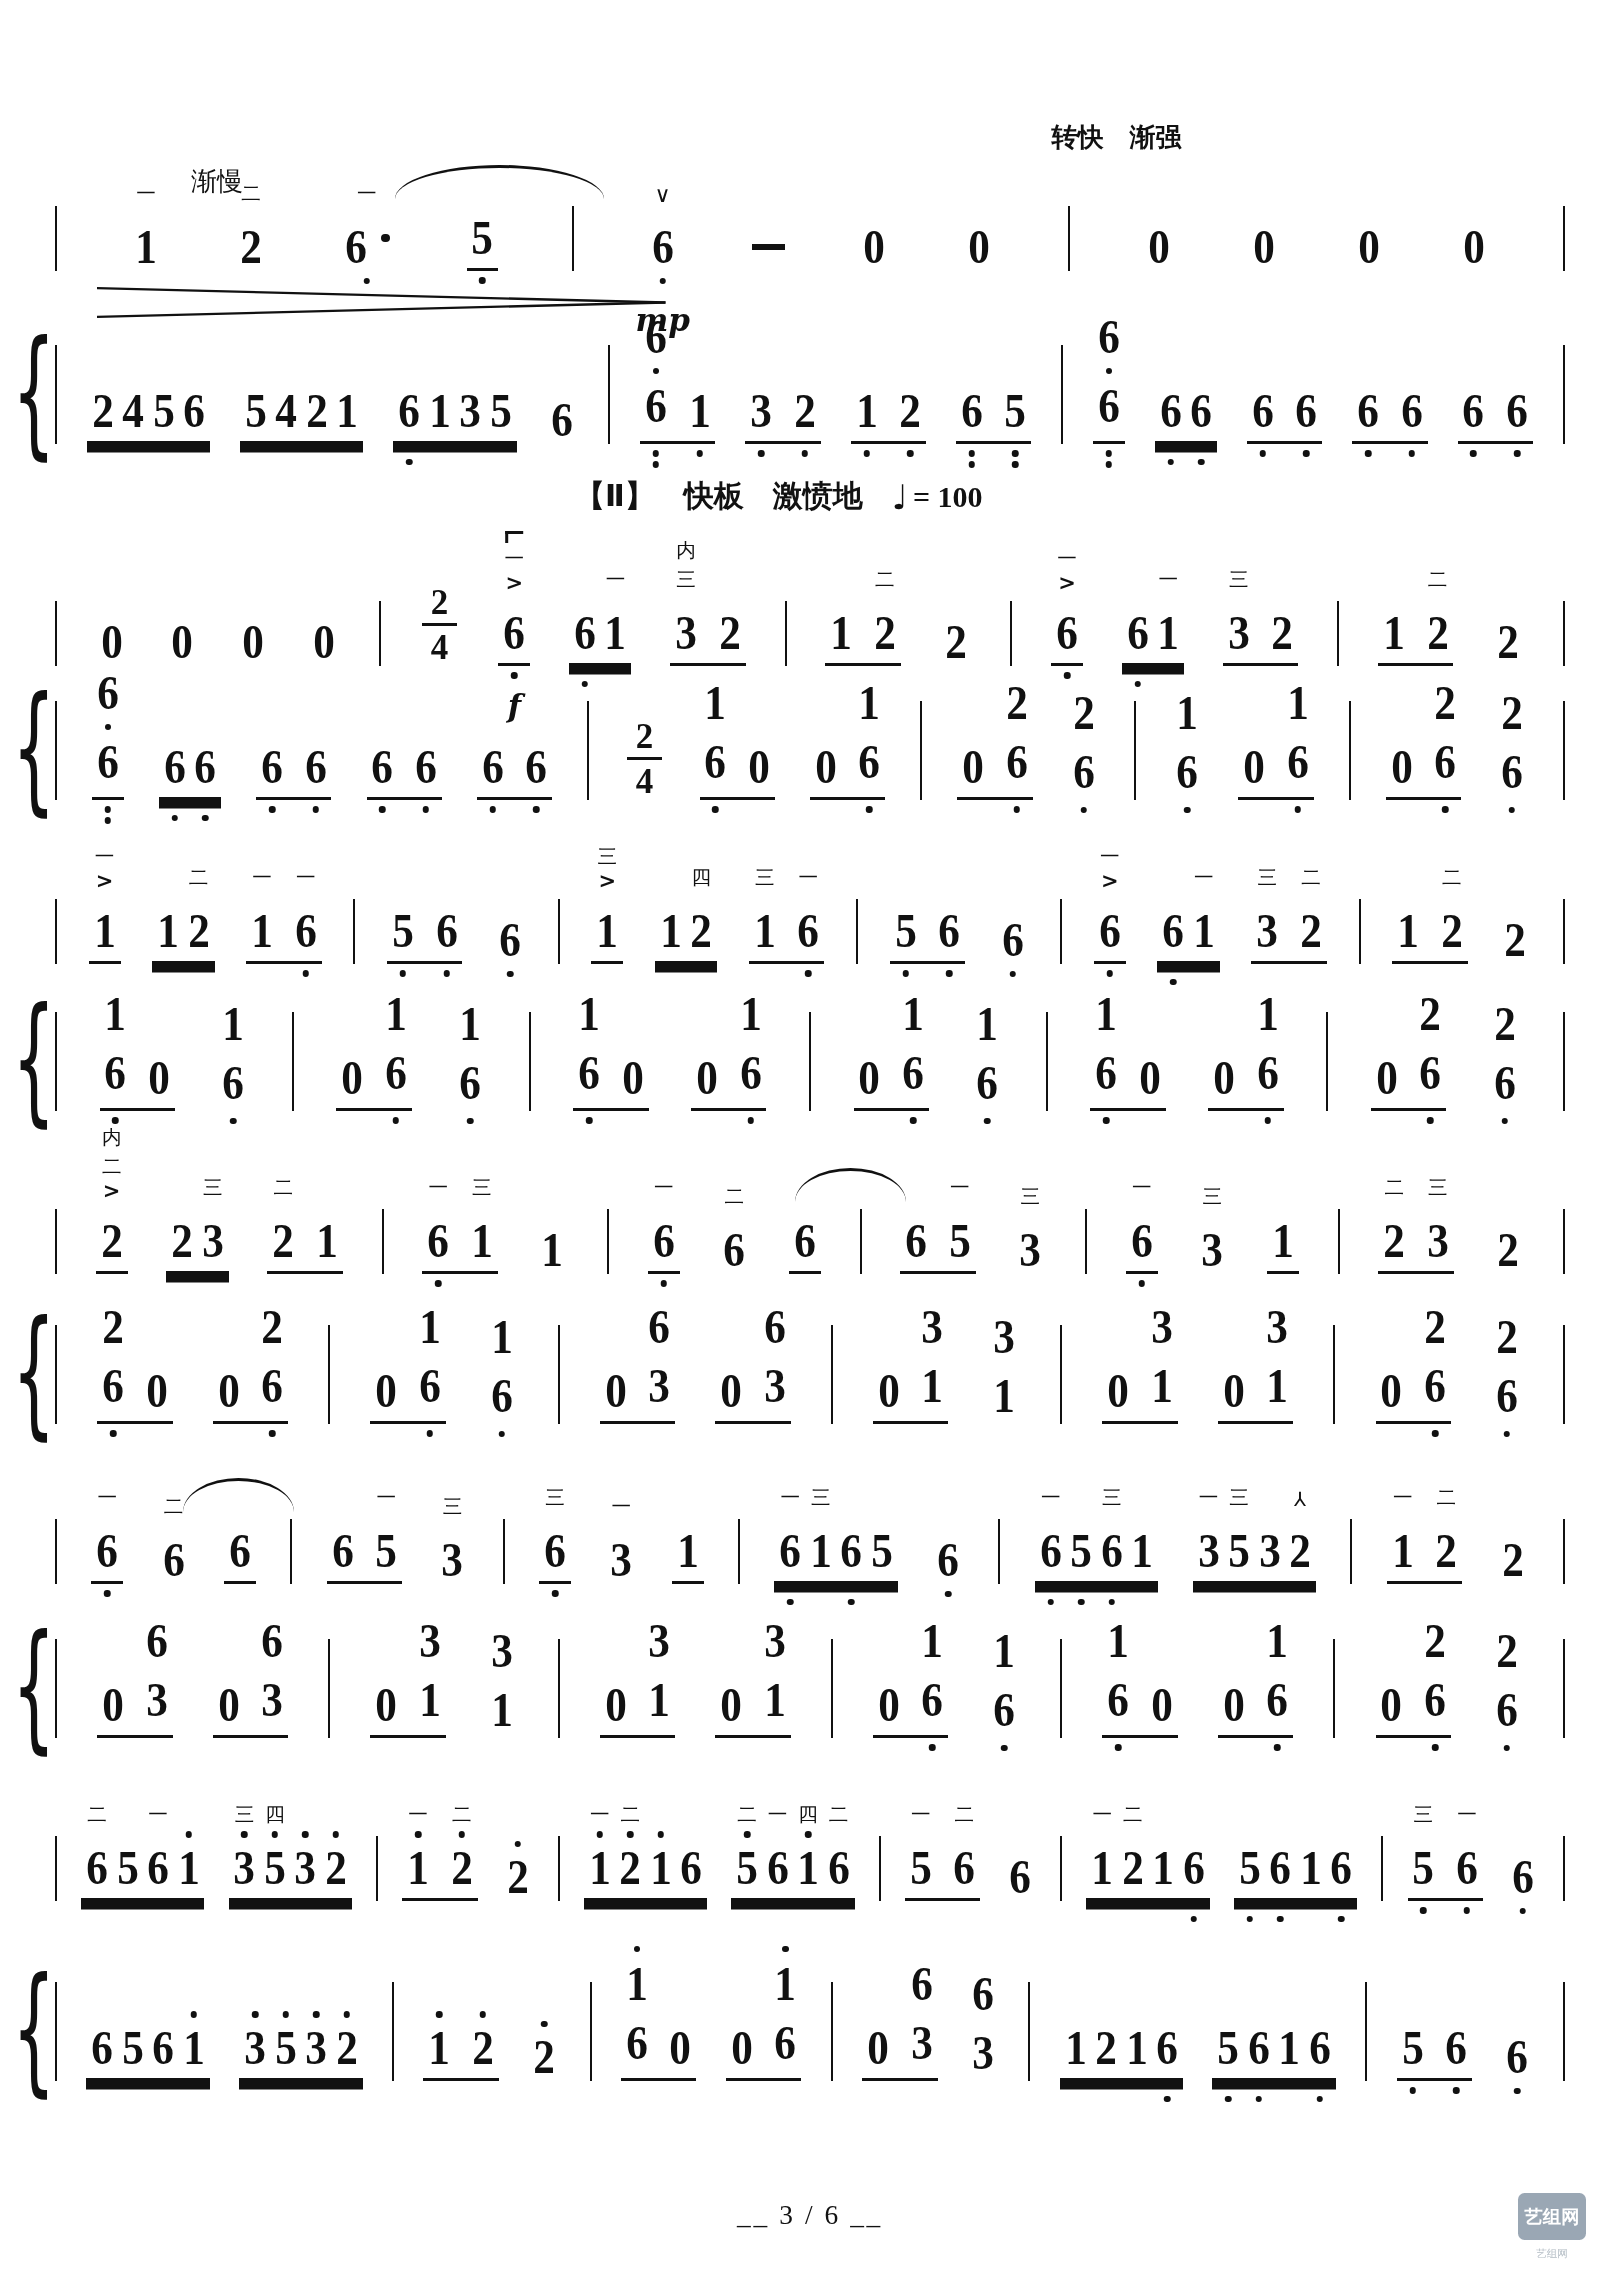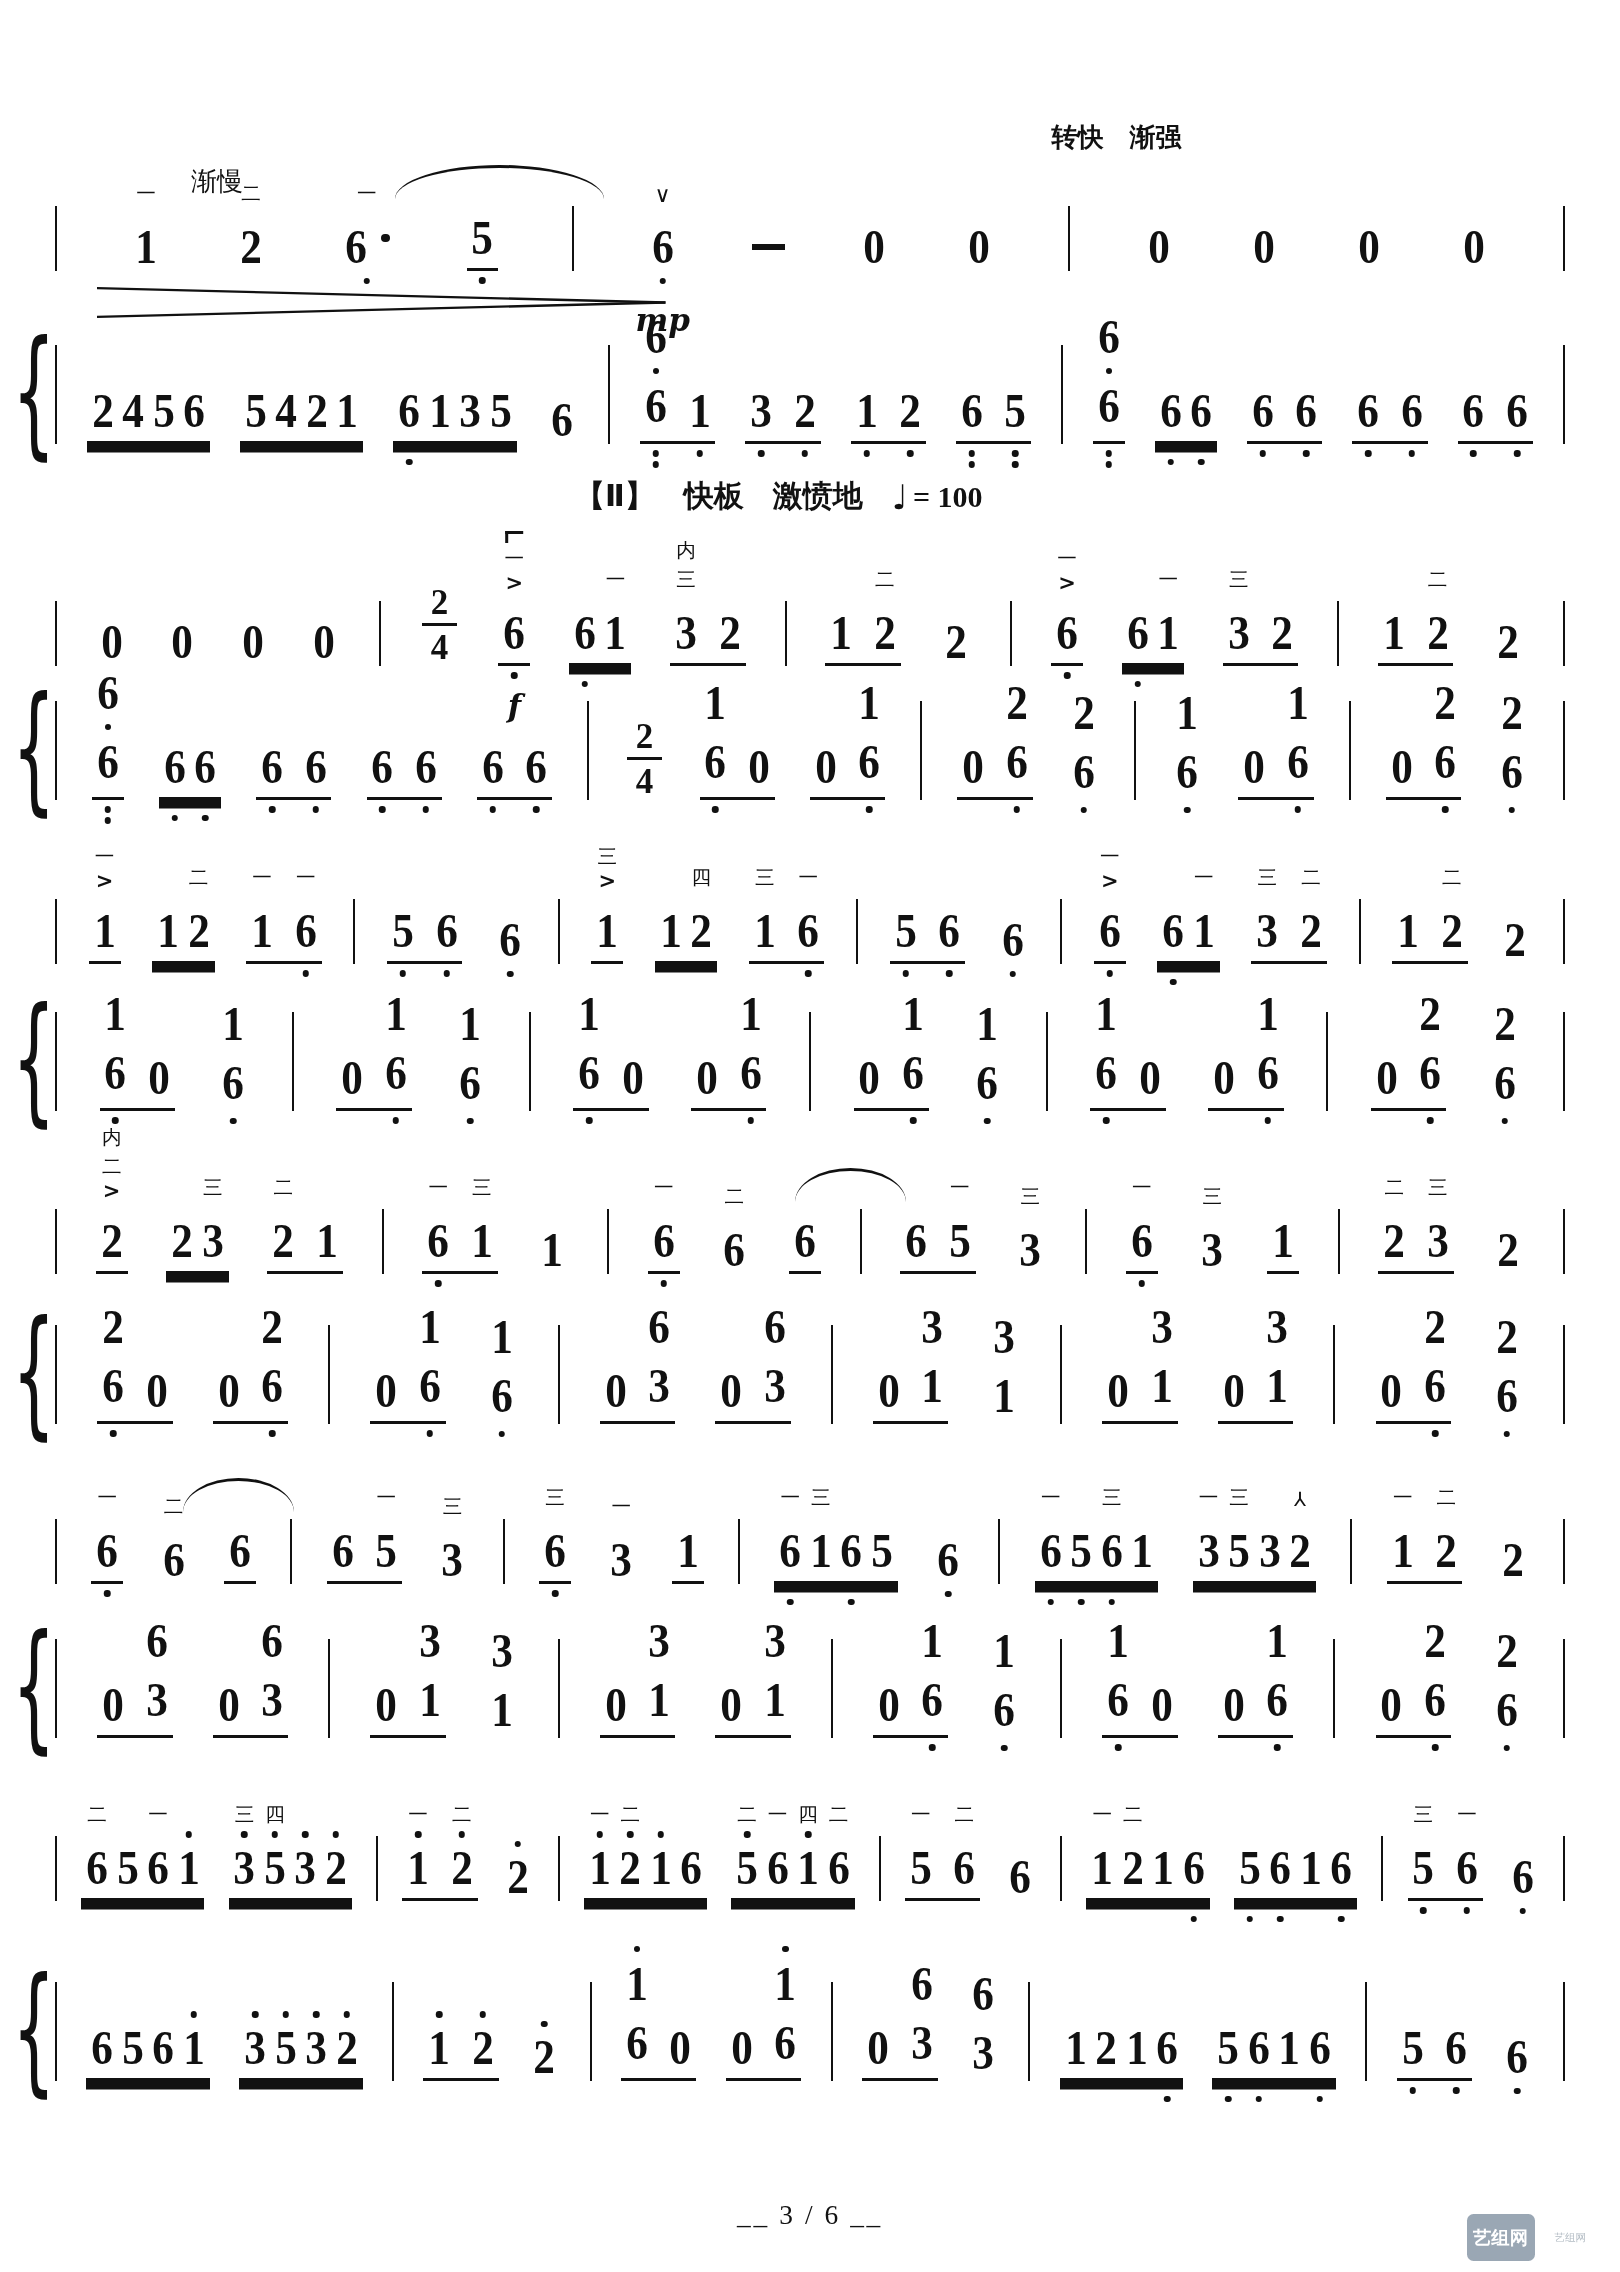--- a/index.html
+++ b/index.html
@@ -42,21 +42,21 @@
   .tb{width:35px;height:3.3px;background:#111;}
   .brace{position:absolute;left:-43px;bottom:-17px;font:400 137px/1 "DejaVu Sans",sans-serif;
          transform:scale(.5,1.02);transform-origin:left bottom;}
   .arc{position:absolute;border-top:3.3px solid #111;border-radius:50% 50% 0 0/100% 100% 0 0;height:31px;}
   .flabel{position:absolute;font:400 26px "Liberation Sans","DejaVu Sans",sans-serif;white-space:pre;}
   .dyn{position:absolute;top:100%;left:50%;transform:translateX(-50%);padding-top:31px;
        font:italic 700 31px "DejaVu Serif","Liberation Serif",serif;}
   .hp{position:absolute;}
   .footer{position:absolute;bottom:42px;left:50%;transform:translateX(-50%);
           font:400 27.4px "Liberation Serif",serif;letter-spacing:2.6px;text-align:right;}
-  .wm{position:absolute;right:34px;bottom:11.8px;display:flex;flex-direction:row;align-items:center;gap:20px;}
+  .wm{position:absolute;right:34px;bottom:11.8px;display:flex;flex-direction:column;align-items:center;gap:7px;}
   .wmbox{width:68px;height:47px;background:#9aa7b4;border-radius:6.5px;color:#fff;
          display:flex;align-items:center;justify-content:center;font:700 18.3px "Liberation Sans",sans-serif;}
   .wmtxt{font:400 10.5px "Liberation Sans",sans-serif;color:#b3bcc4;}
 </style>
 </head>
 <body>
 
 <div class="page">
   <div class="header">
     <span>【Ⅱ】</span>

